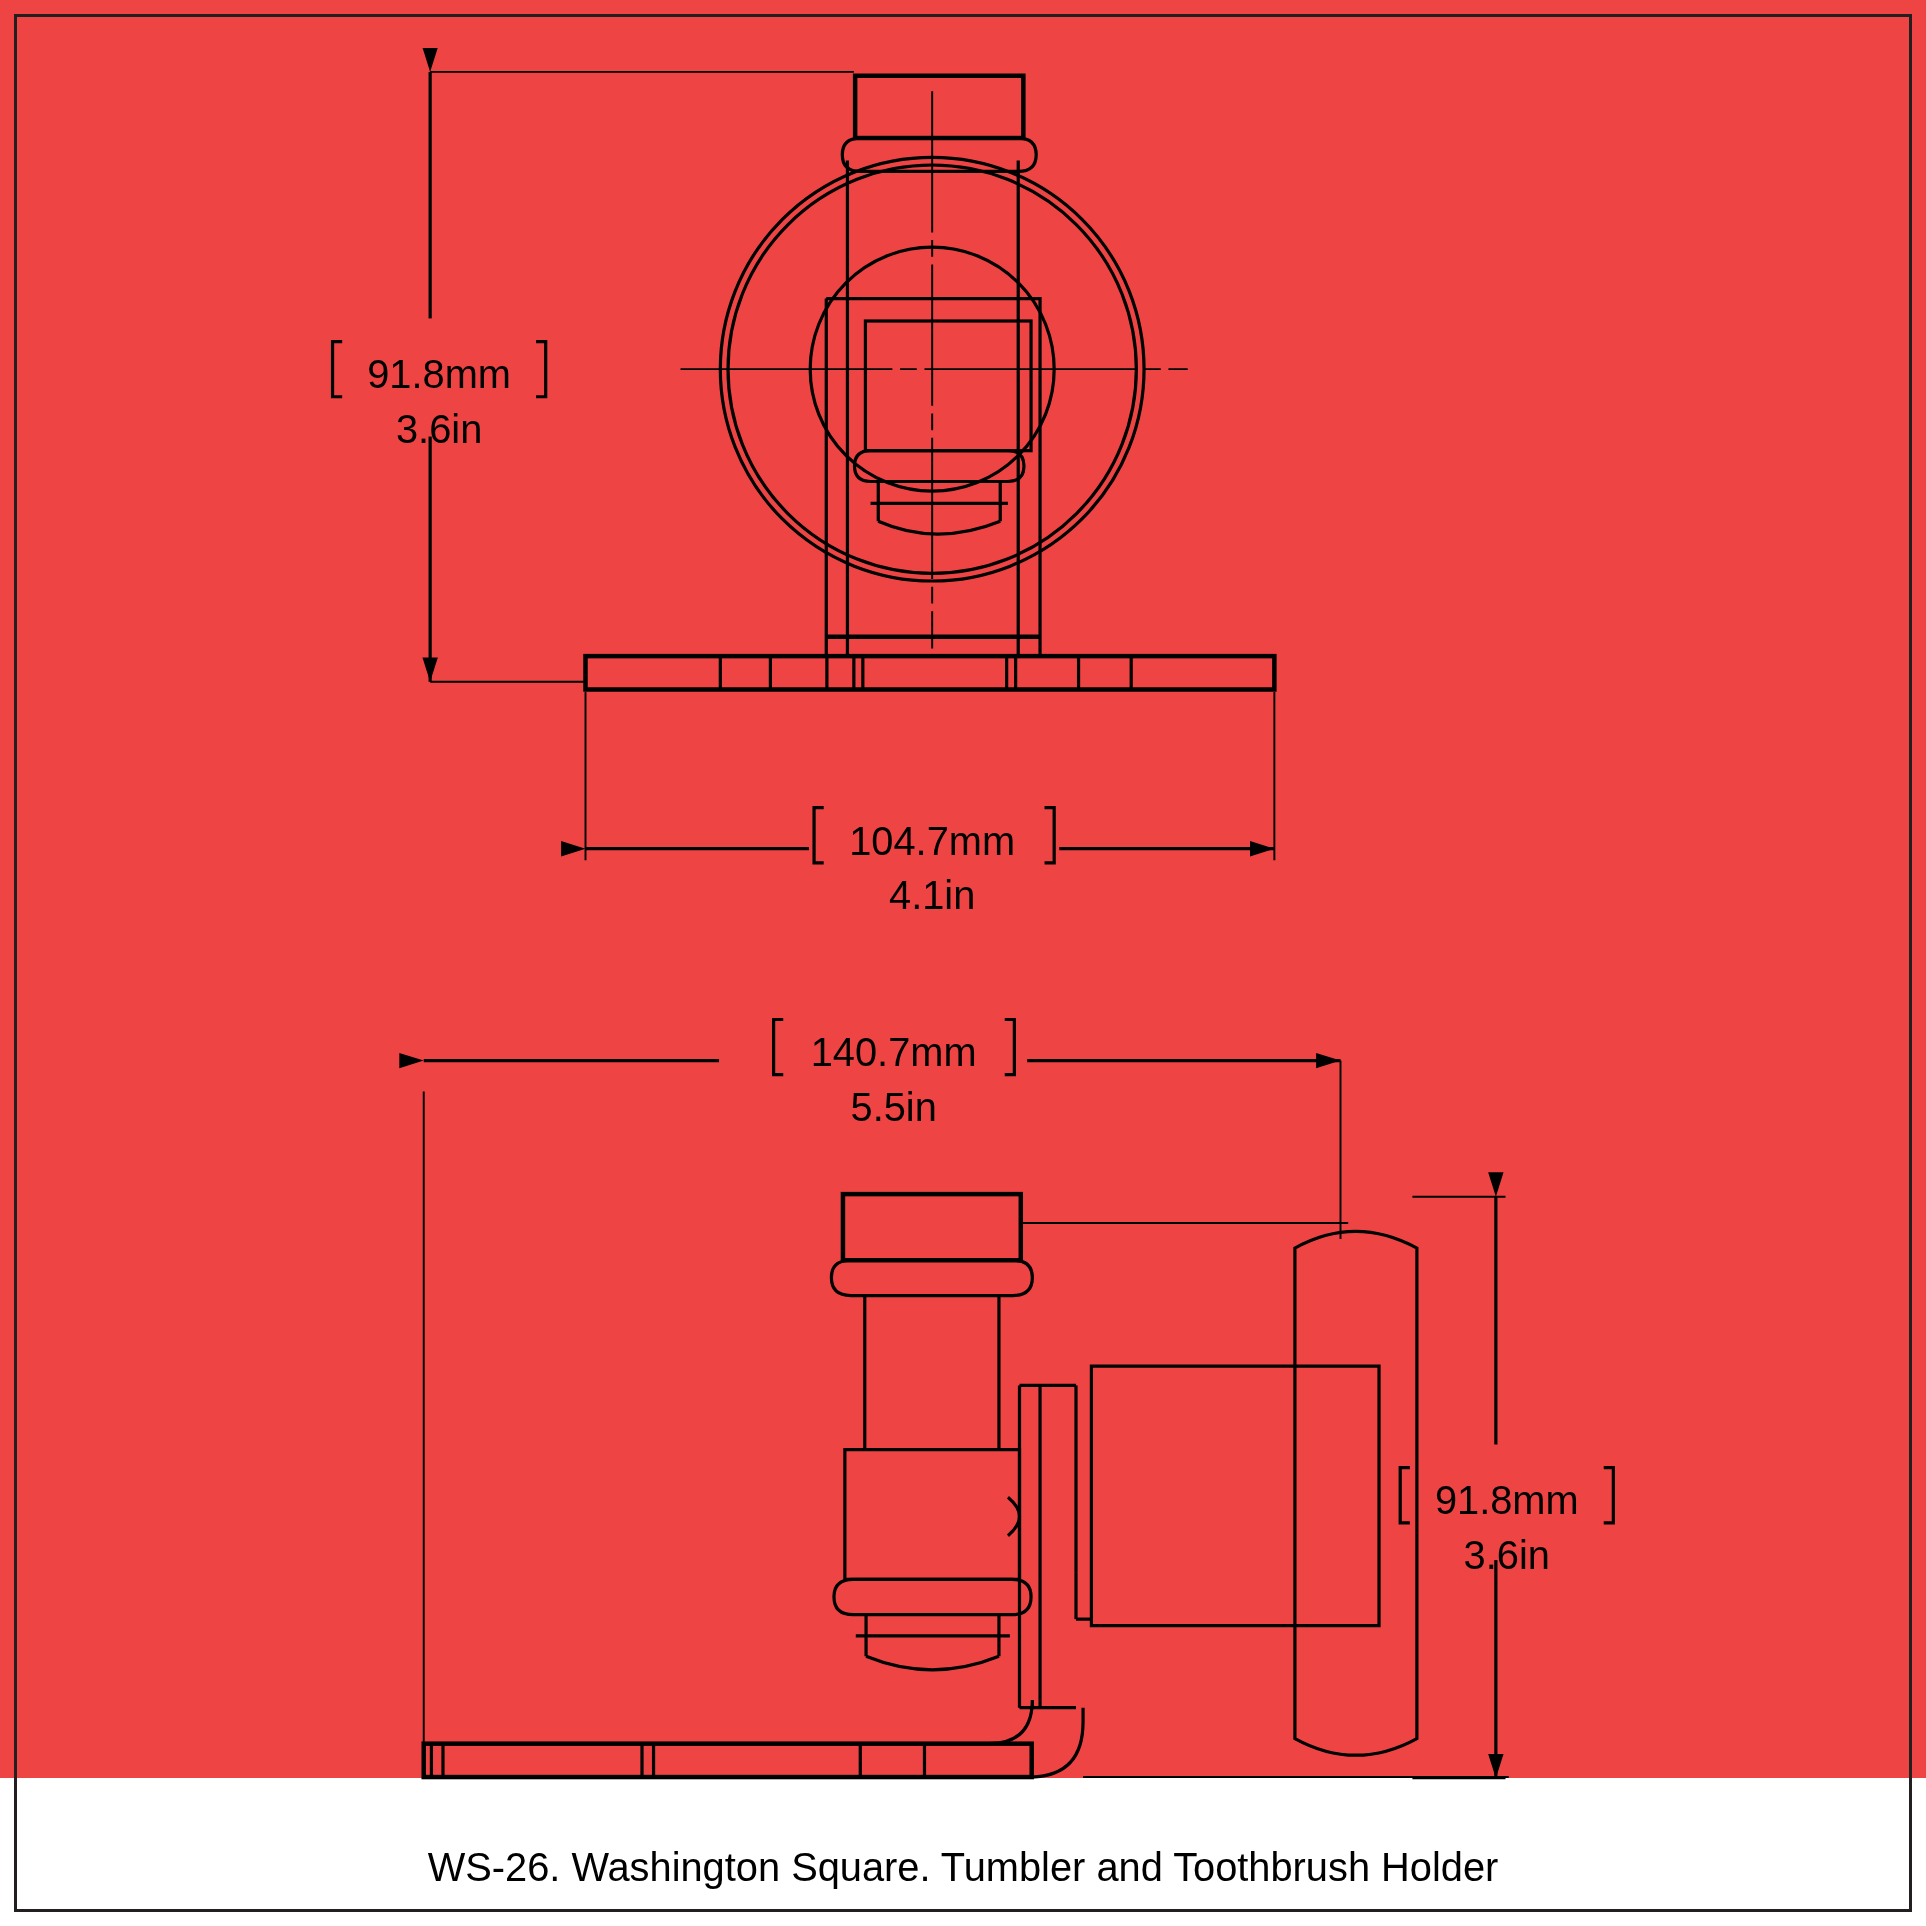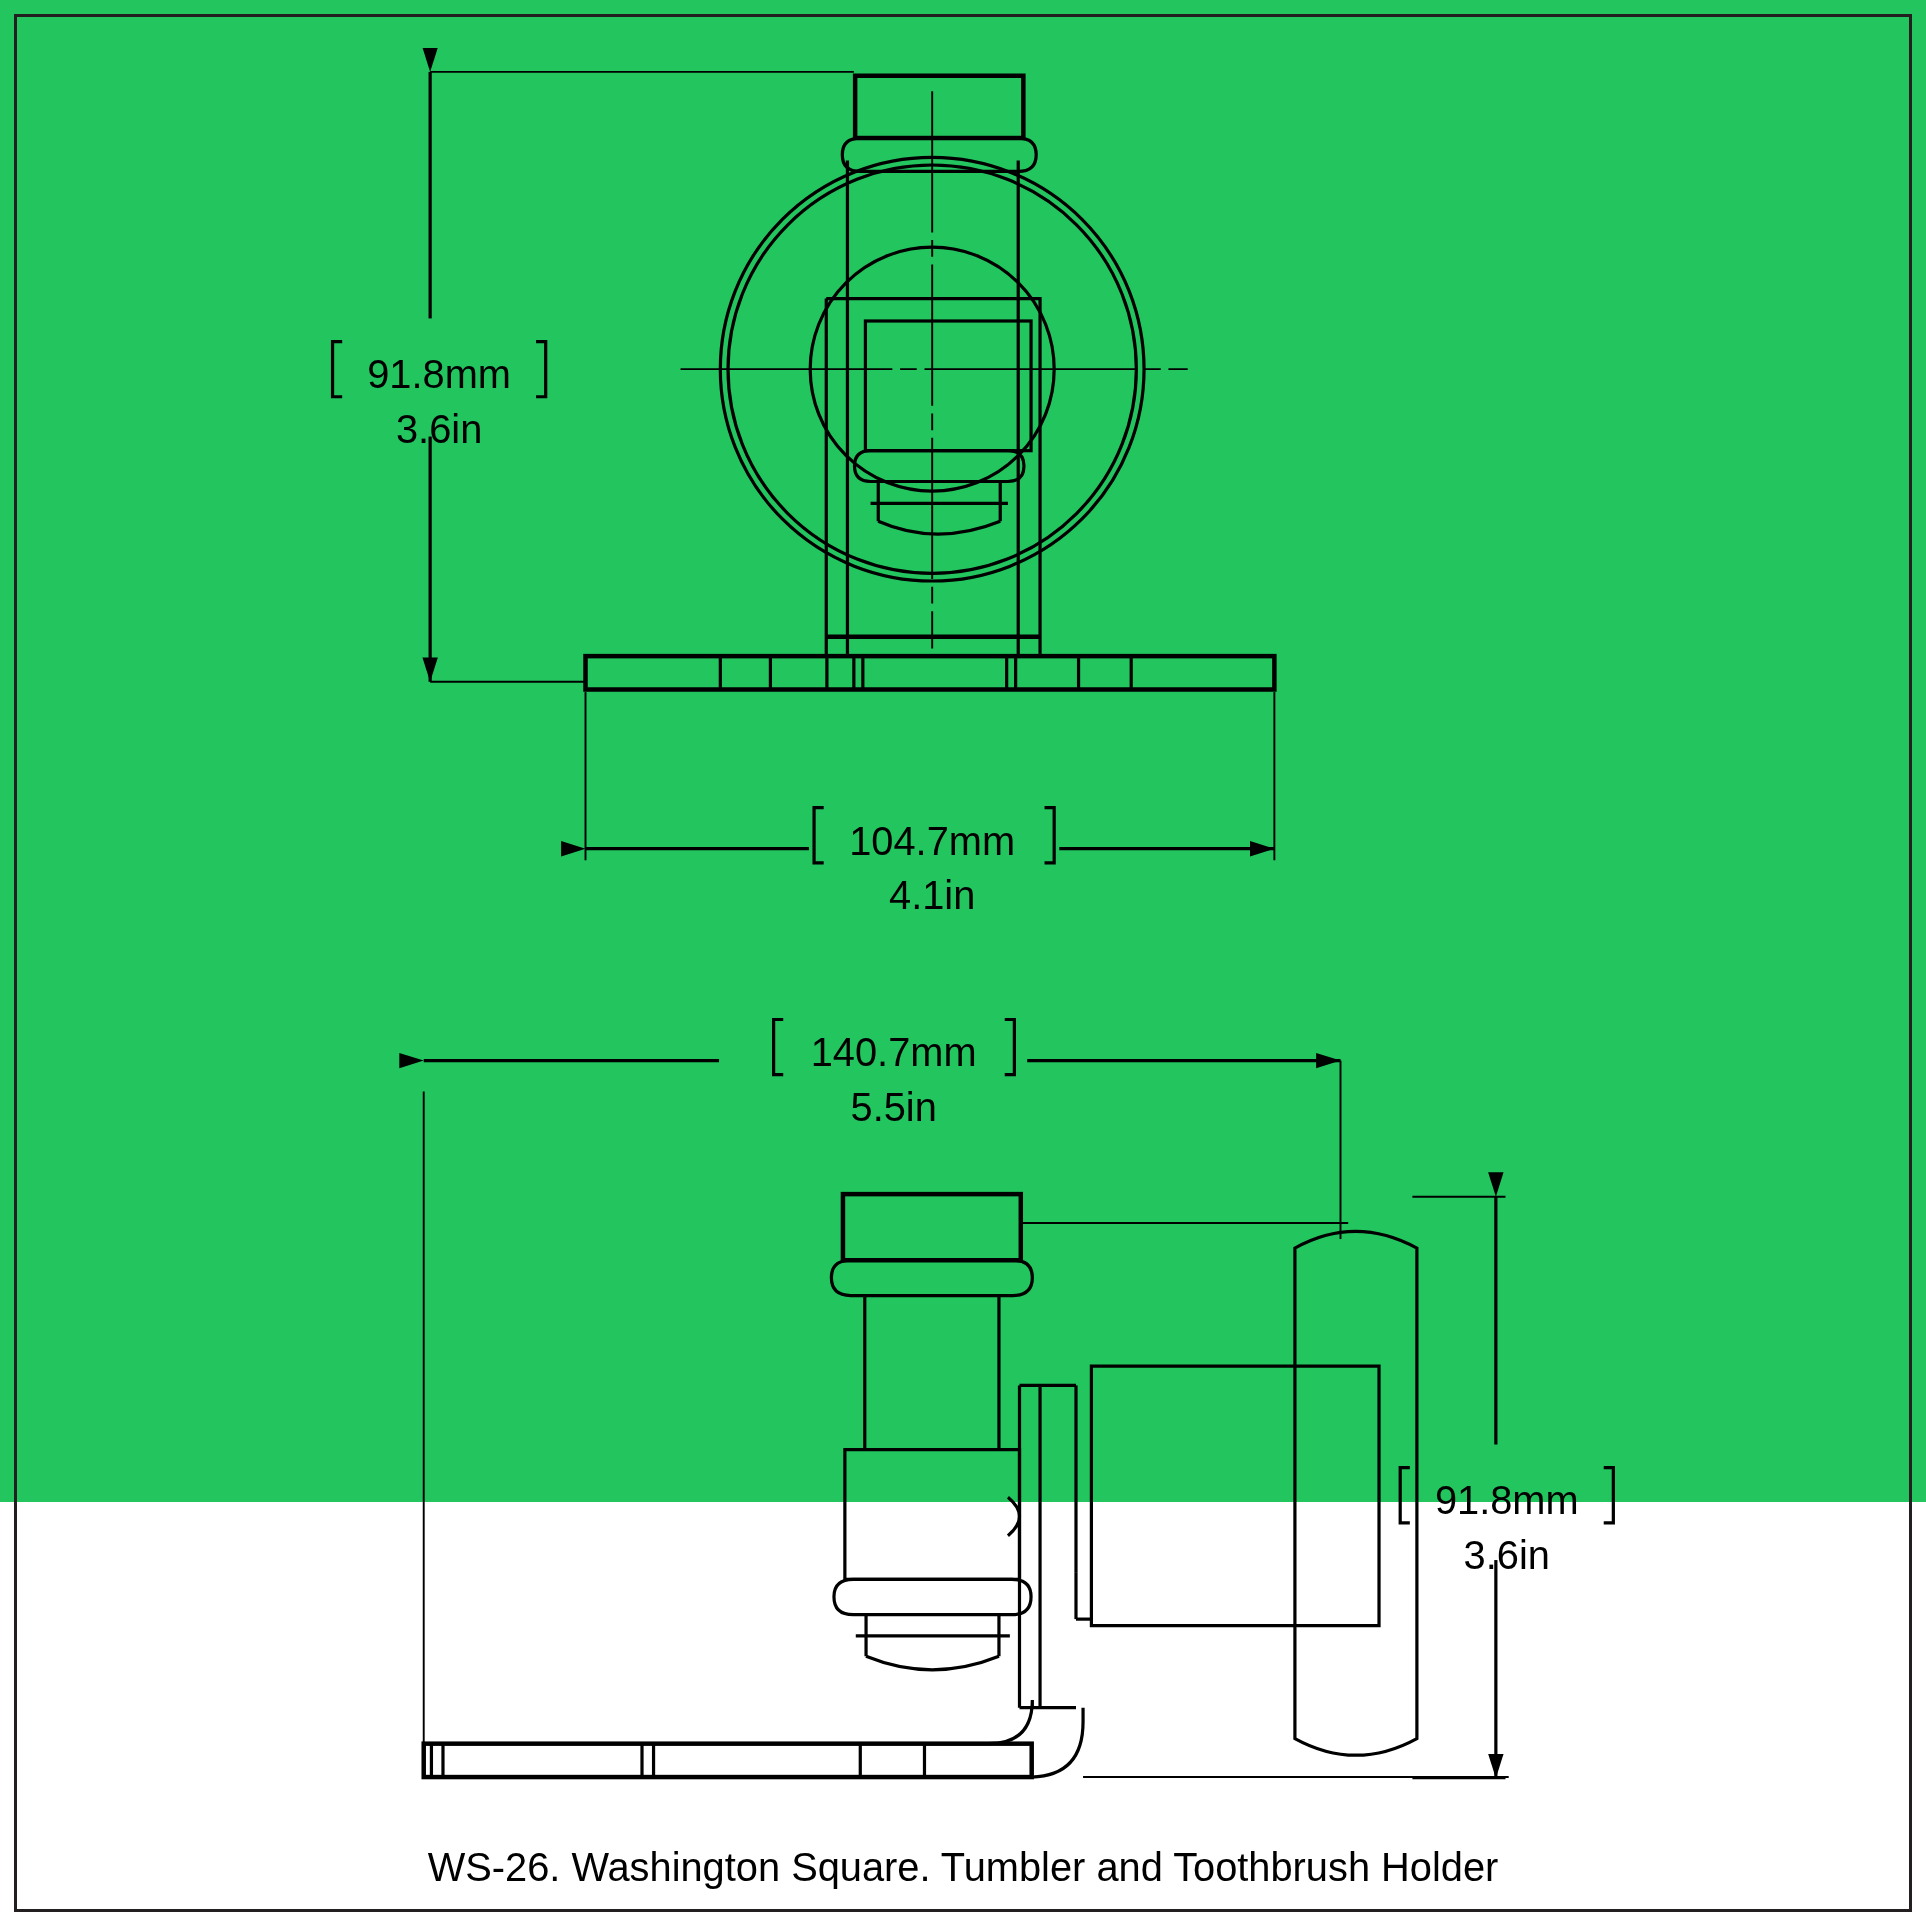--- a/index.html
+++ b/index.html
@@ -1,17 +1,17 @@
 <!DOCTYPE html>
 <html style="font-size:10.3px"><head>
 <meta charset="utf-8">
 <style>
   html,body{margin:0;padding:0;background:#ffffff;}
   body{width:1926px;height:1926px;font-family:"Liberation Sans",sans-serif;color:#000;}
-  #sheet{position:relative;width:1926px;height:1502px;background:#22c55e;box-sizing:border-box;}
+  #sheet{position:relative;width:1926px;height:1778px;background:#ef4444;box-sizing:border-box;}
   #border{position:absolute;left:14px;top:14px;width:1898px;height:1898px;border:3.2px solid #231f20;box-sizing:border-box;}
   svg#drawing{position:absolute;left:0;top:0;width:1926px;height:1926px;display:block;}
   .dimtext{font-family:"Liberation Sans",sans-serif;font-size:62px;fill:#000;text-anchor:middle;dominant-baseline:alphabetic;}
   .caption{font-family:"Liberation Sans",sans-serif;font-size:62px;fill:#000;text-anchor:middle;}
 </style>
 </head>
 <body>
 
 <div id="sheet">
 

